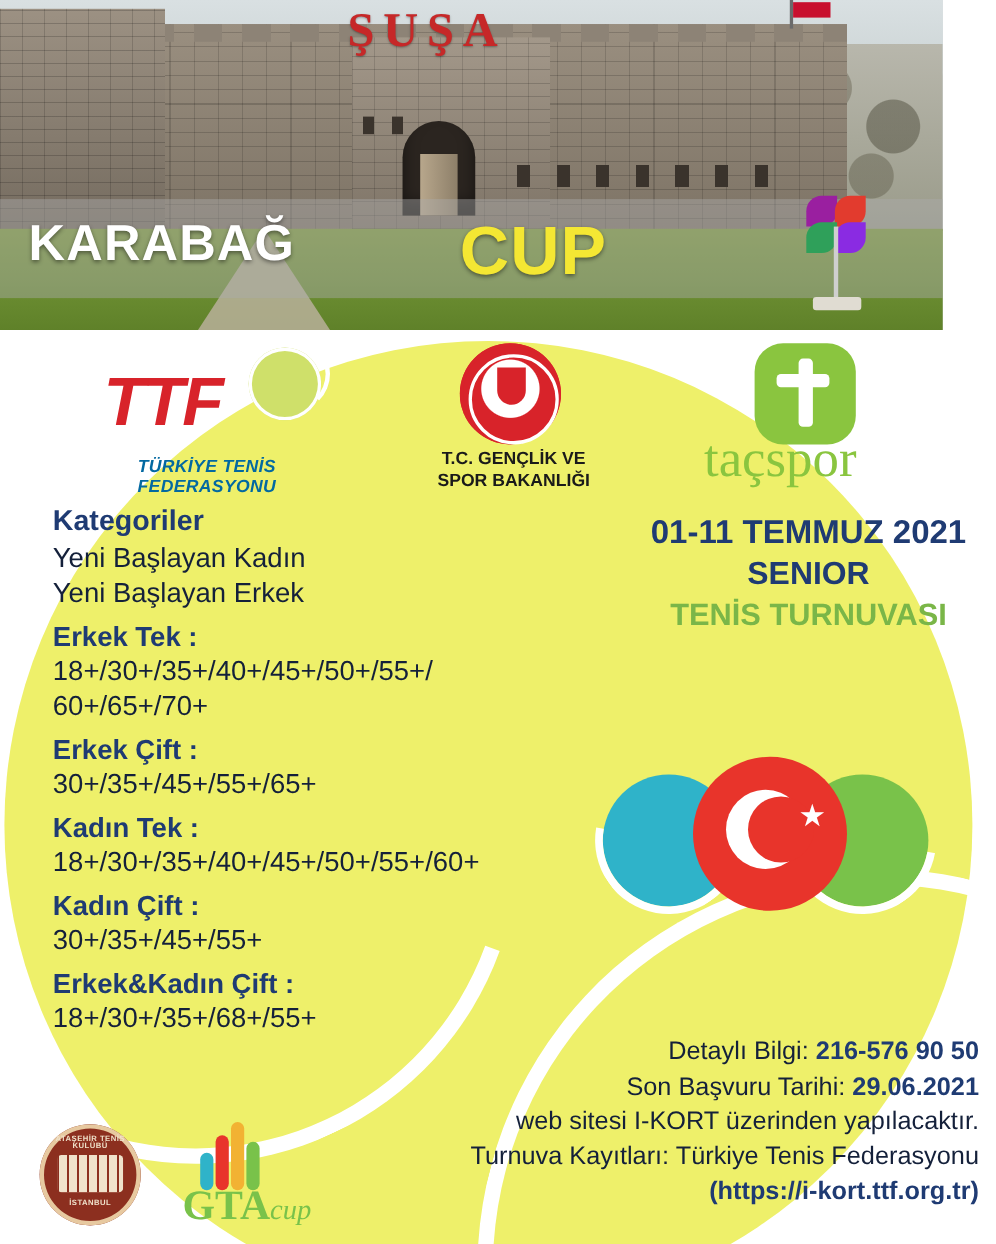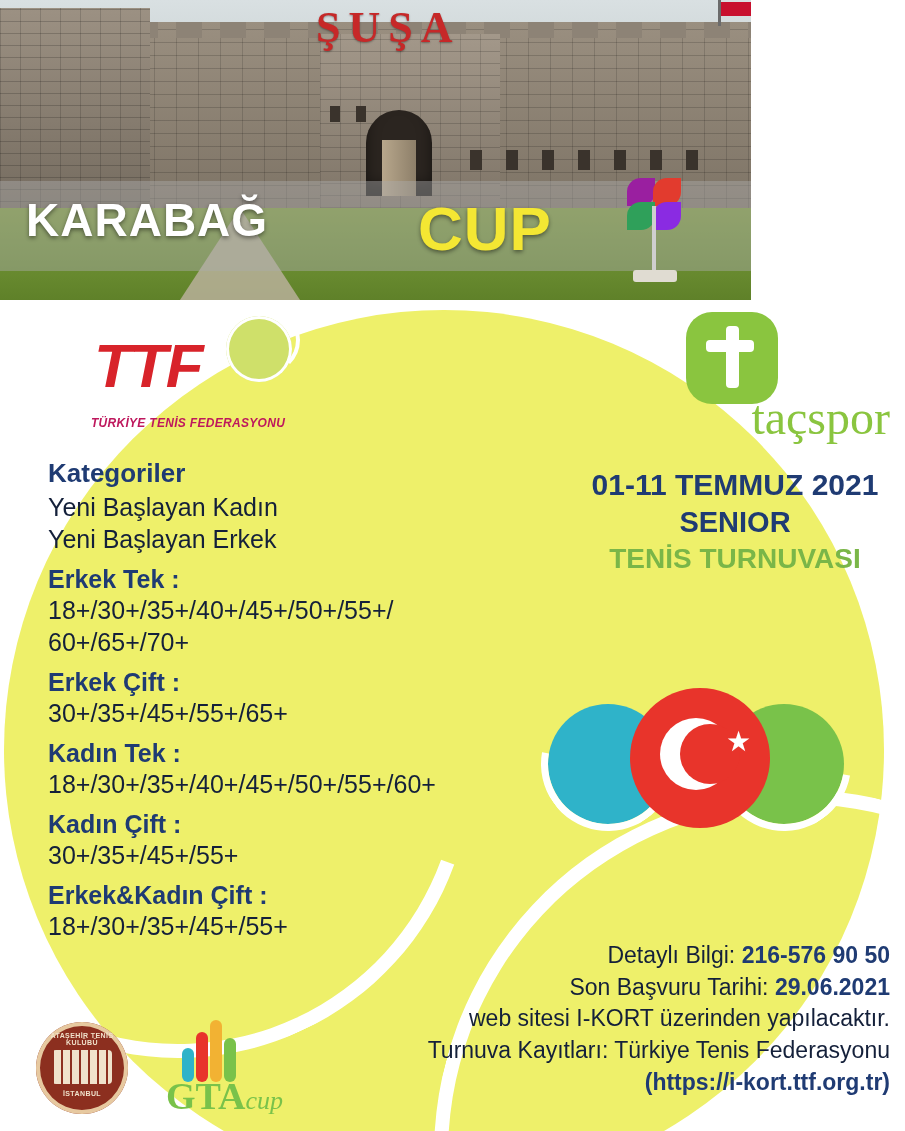--- a/index.html
+++ b/index.html
@@ -15,21 +15,21 @@
     width: 905px;
     height: 1131px;
     overflow: hidden;
     background: #ffffff;
   }
 
   
   .photo {
     position: absolute;
     left: 0; top: 0;
-    width: 751px;
+    width: 857px;
     height: 300px;
     overflow: hidden;
     background: linear-gradient(#cfd6d8 0%, #c2cbcd 22%, #b9bfbd 23%, #b9bfbd 100%);
   }
   .sky {
     position: absolute;
     left: 0; top: 0; width: 905px; height: 64px;
     background: linear-gradient(#d9e0e2, #cdd5d6);
   }
   .fortress {
@@ -230,22 +230,22 @@
     border-radius: 50%; border: 4px solid #ffffff; border-bottom-color: transparent; border-left-color: transparent;
   }
   .ttf-letters {
     position: absolute; left: 16px; top: 14px;
     font-size: 62px; font-weight: bold; font-style: italic;
     color: #d8232a; letter-spacing: -2px;
     font-family: "Liberation Sans", sans-serif;
   }
   .ttf-caption {
     position: absolute; left: 0; top: 100px; width: 220px;
-    text-align: center; font-size: 12px; font-weight: bold; font-style: italic;
-    color: #be185d; letter-spacing: 0.3px;
+    text-align: center; font-size: 16px; font-weight: bold; font-style: italic;
+    color: #0369a1; letter-spacing: 0.3px;
   }
 
   .gsb-logo { position: absolute; left: 372px; top: 4px; width: 190px; height: 140px; }
   .gsb-crest {
     position: absolute; left: 46px; top: 0; width: 92px; height: 92px;
     border-radius: 50%;
     background: radial-gradient(circle at 50% 45%, #ffffff 0 26px, #d8232a 27px 40px, #d8232a 100%);
     box-shadow: inset 0 0 0 3px #d8232a;
   }
   .gsb-crest:before {
@@ -270,21 +270,21 @@
     position: absolute; left: 46px; top: 0; width: 92px; height: 92px;
     border-radius: 26px; background: #8ac53f;
   }
   .tac-mark-t1 {
     position: absolute; left: 40px; top: 14px; width: 13px; height: 62px; background: #ffffff; border-radius: 4px;
   }
   .tac-mark-t2 {
     position: absolute; left: 20px; top: 28px; width: 48px; height: 12px; background: #ffffff; border-radius: 4px;
   }
   .tac-word {
-    position: absolute; left: 0; top: 78px; width: 250px; text-align: right;
+    position: absolute; left: 0; top: 78px; width: 250px; text-align: left;
     font-size: 48px; color: #8ac53f; font-family: "Liberation Serif", serif;
   }
 
   
   .left-col {
     position: absolute;
     left: 48px; top: 158px;
     width: 480px;
     color: #1c2433;
   }
@@ -436,20 +436,27 @@
     </div>
 
     <div class="logos">
 
       <div class="ttf-logo">
         <div class="ttf-ball"></div>
         <div class="ttf-letters">TTF</div>
         <div class="ttf-caption">TÜRKİYE TENİS FEDERASYONU</div>
       </div>
 
+      <div class="gsb-logo">
+        <div class="gsb-crest"></div>
+        <div class="gsb-text">
+          <div>T.C. GENÇLİK VE</div>
+          <div>SPOR BAKANLIĞI</div>
+        </div>
+      </div>
 
       <div class="tac-logo">
         <div class="tac-mark">
           <div class="tac-mark-t1"></div>
           <div class="tac-mark-t2"></div>
         </div>
         <div class="tac-word">taçspor</div>
       </div>
 
     </div>
@@ -467,21 +474,21 @@
       <div class="cat-label">Erkek Çift :</div>
       <div class="cat-values">30+/35+/45+/55+/65+</div>
 
       <div class="cat-label">Kadın Tek :</div>
       <div class="cat-values">18+/30+/35+/40+/45+/50+/55+/60+</div>
 
       <div class="cat-label">Kadın Çift :</div>
       <div class="cat-values">30+/35+/45+/55+</div>
 
       <div class="cat-label">Erkek&amp;Kadın Çift :</div>
-      <div class="cat-values">18+/30+/35+/45+/55+</div>
+      <div class="cat-values">18+/30+/35+/68+/55+</div>
     </div>
 
     <div class="right-top">
       <div class="date-line">01-11 TEMMUZ 2021</div>
       <div class="senior-line">SENIOR</div>
       <div class="tournament-line">TENİS TURNUVASI</div>
     </div>
 
     <div class="ball-trio">
       <div class="tb tb-blue">

